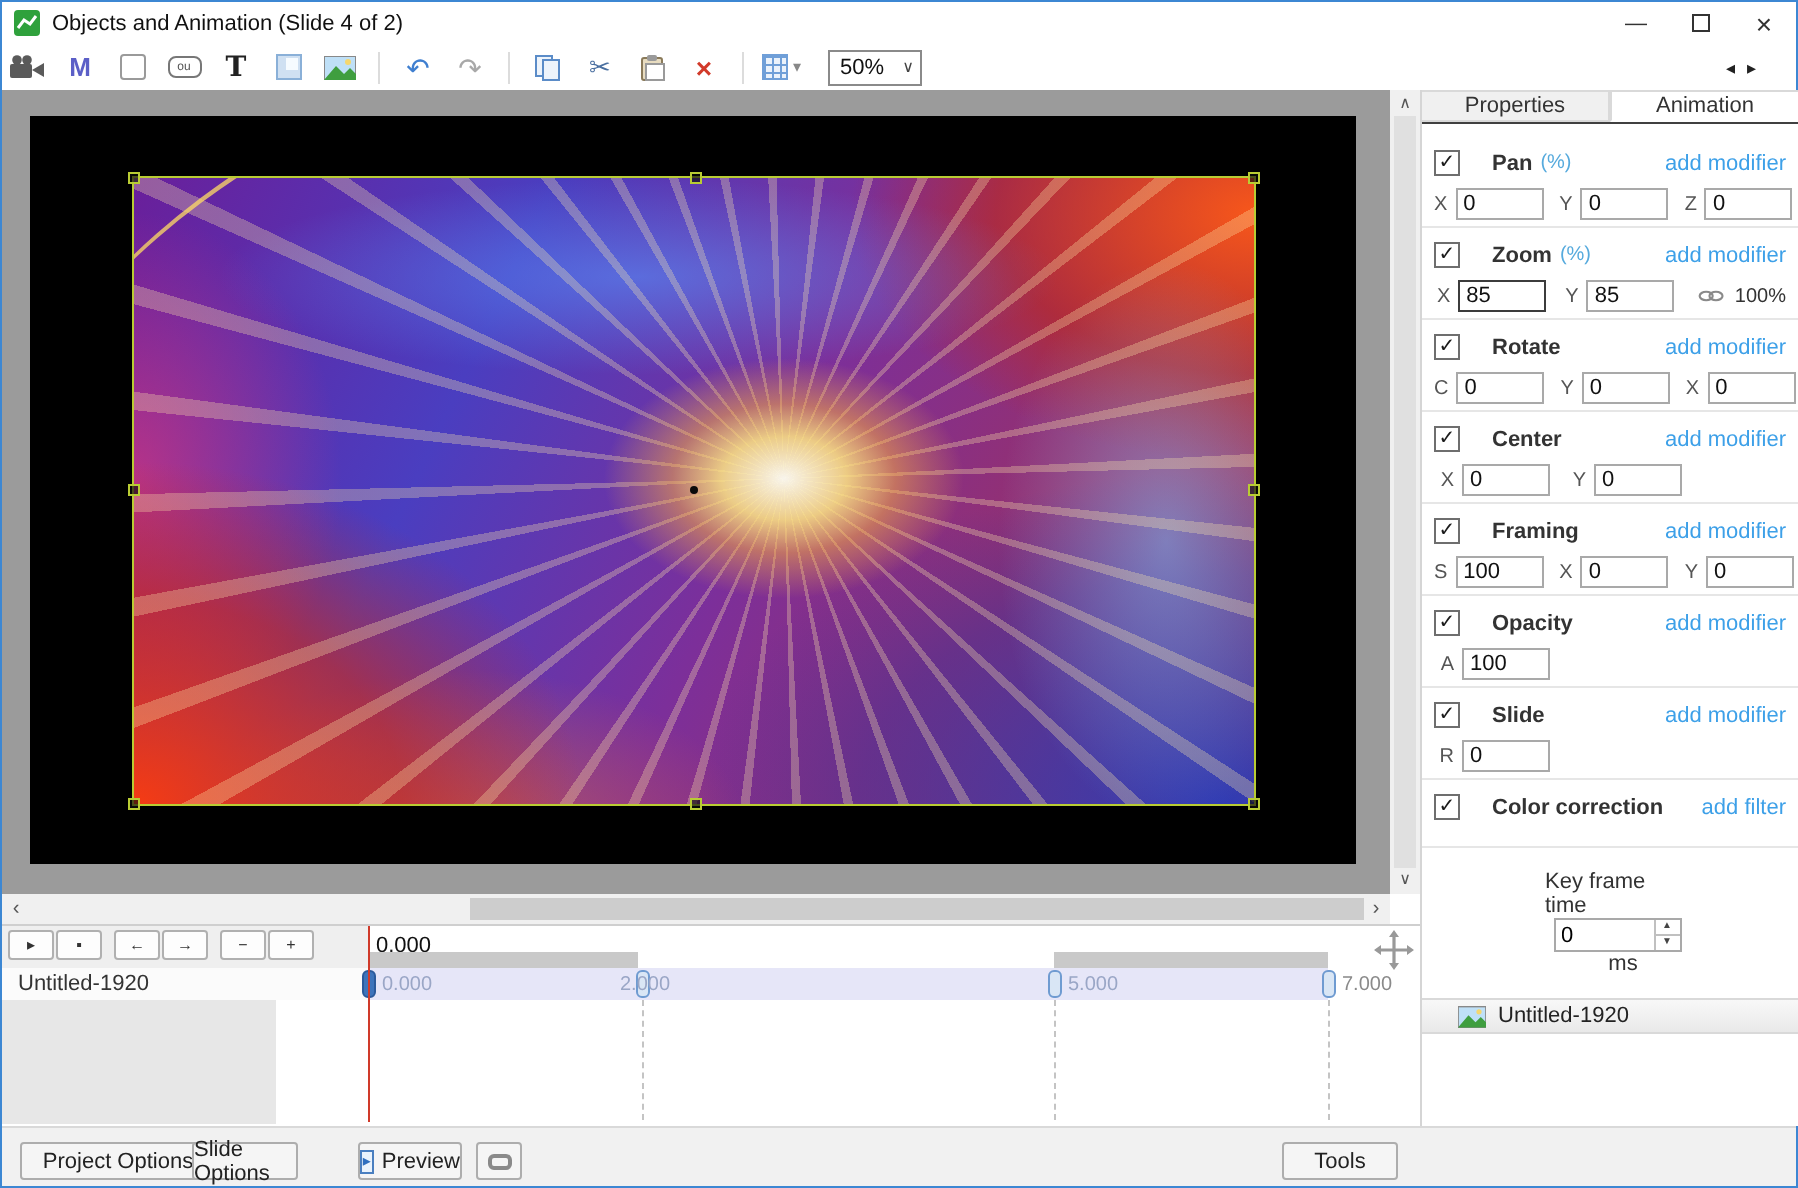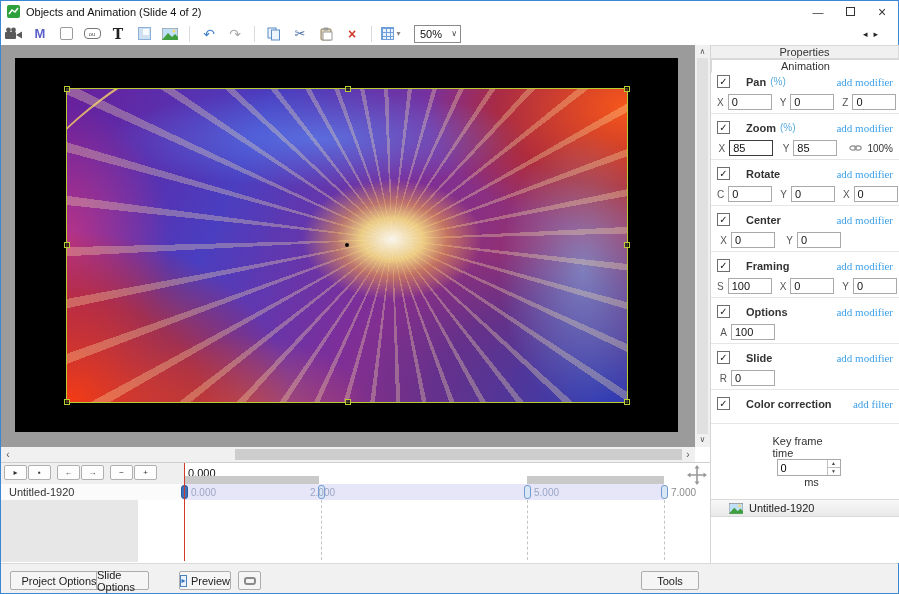--- a/index.html
+++ b/index.html
@@ -66,33 +66,33 @@
   
   .vscroll{ left:695px; top:45px; width:15px; height:402px; background:#f0f0f0; }
   .vthumb{ position:absolute; left:2px; top:13px; width:11px; height:376px; background:#e0e0e0; }
   .sarrow{ position:absolute; width:100%; text-align:center; font-size:8px; color:#555; line-height:12px;}
   .hscroll{ left:1px; top:447px; width:694px; height:15px; background:#f0f0f0; }
   .hthumb{ position:absolute; left:234px; top:2px; width:447px; height:11px; background:#cdcdcd; }
   .harrow{ position:absolute; top:0; width:12px; text-align:center; font-size:10px; color:#555; line-height:15px; }
 
   
   .rpanel{ left:710px; top:45px; width:189px; height:518px; background:#fff; border-left:1px solid #d5d5d5; }
-  .tabs{ display:flex; height:17px; border-bottom:1px solid #404040;flex-direction:column; }
+  .tabs{ display:flex; height:17px; border-bottom:1px solid #404040; }
   .tab{ flex:1; display:flex; align-items:center; justify-content:center; font-size:11px; color:#333; }
   .tab.inactive{ background:#f0f0f0; border:1px solid #d9d9d9; border-left:none; }
   .tab.active{ background:#fff; border:1px solid #d9d9d9; border-bottom:1px solid #fff; border-right:none; }
   .sections{ padding-top:6px; }
   .sec{ height:46px; border-bottom:1px solid #e6e6e6; padding:7px 6px 0 6px; position:relative; }
   .sec.short{ height:34px; border-bottom:1px solid #e6e6e6; }
   .sec.noline{ border-bottom:none; height:40px; }
   .sec-head{ display:flex; align-items:center; height:13px; }
   .cb{ width:13px; height:13px; border:1px solid #6e6e6e; background:#fff; font-size:10px; line-height:11px; text-align:center; color:#1a1a1a; }
   .sec-label{ margin-left:16px; font-weight:bold; color:#333; font-size:11px; }
   .pct{ margin-left:4px; color:#56aadd; font-size:10px; }
-  .modlink{ margin-left:auto; color:#3da0e8; font-size:11px;font-family:Liberation Serif, serif; }
+  .modlink{ margin-left:auto; color:#3da0e8; font-size:11px; }
   .fields{ display:flex; align-items:center; margin-top:6px; }
   .flabel{ width:10px; text-align:right; margin-right:4px; color:#555; font-size:10px; }
   .flabel.g2{ margin-left:8px; }
   .fld{ width:44px; height:16px; border:1px solid #a9a9a9; font-size:11px; padding:0 3px; font-family:"Liberation Sans",sans-serif; color:#111; background:#fff;}
   .fld.focus{ border:1px solid #3c3c3c; }
   .chain{ margin-left:12px; }
   .linkpct{ margin-left:5px; color:#333; font-size:10px; }
   .kf-row{ display:flex; align-items:center; padding:0 0 0 7px;flex-direction:column; }
   .kf-label{ font-size:11px; color:#333; width:72px; }
   .kf-input{ width:64px; height:17px; border:1px solid #a9a9a9; display:flex; }
@@ -343,21 +343,21 @@
           <span class="flabel g2">X</span>
           <input class="fld" value="0" style="">
           <span class="flabel g2">Y</span>
           <input class="fld" value="0" style="">
         </div>
       </div>
 
       <div class="sec">
         <div class="sec-head">
           <span class="cb">✓</span>
-          <span class="sec-label">Options</span>
+          <span class="sec-label">Opacity</span>
           <span class="modlink">add modifier</span>
         </div>
         <div class="fields">
           <span class="flabel">A</span>
           <input class="fld" value="100" style="">
         </div>
       </div>
 
       <div class="sec">
         <div class="sec-head">

